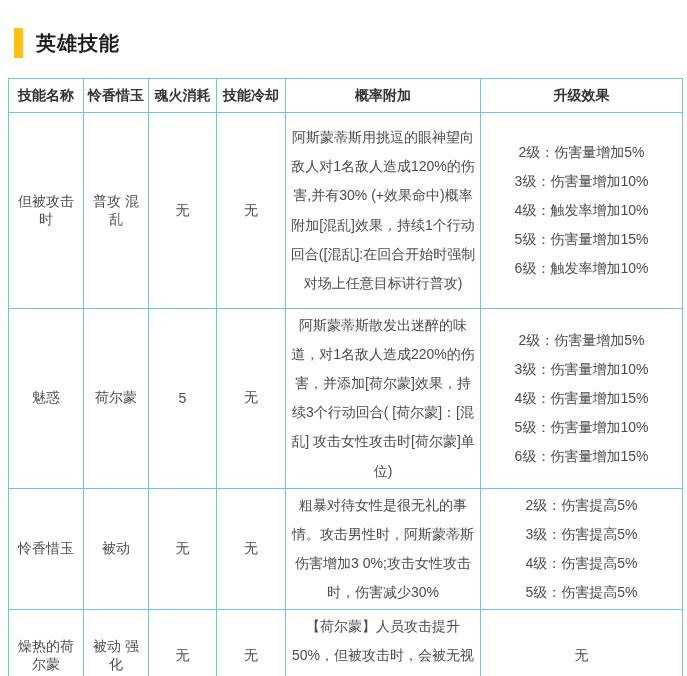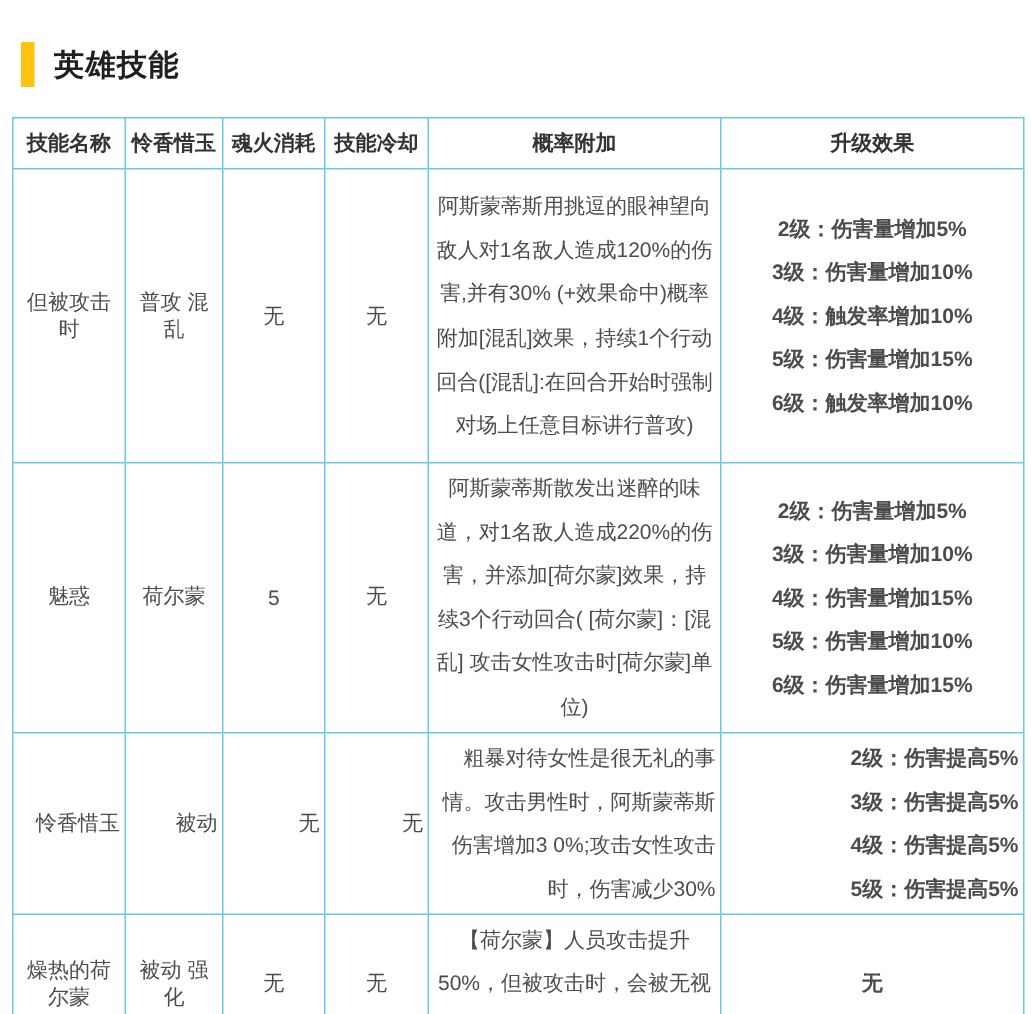--- a/index.html
+++ b/index.html
@@ -60,25 +60,24 @@
   .col-upgrade { width: 202px; }
 
   .effect-cell {
     line-height: 2.08;
     padding: 4px 4px;
   }
   .upgrade-cell { padding: 4px 2px; }
   .upgrade-line {
     line-height: 2.08;
     white-space: nowrap;
-    font-weight: bold;
   }
   tr.row-1 td { height: 196px; }
   tr.row-2 td { height: 172px; }
-  tr.row-3 td { height: 114px; text-align: right; }
+  tr.row-3 td { height: 114px; }
   tr.row-4 td { height: 76px; }
 </style>
 </head>
 <body>
 
 <div class="page">
 
   <div class="section-header">
     <div class="accent-bar"></div>
     <div class="section-title">英雄技能</div>

